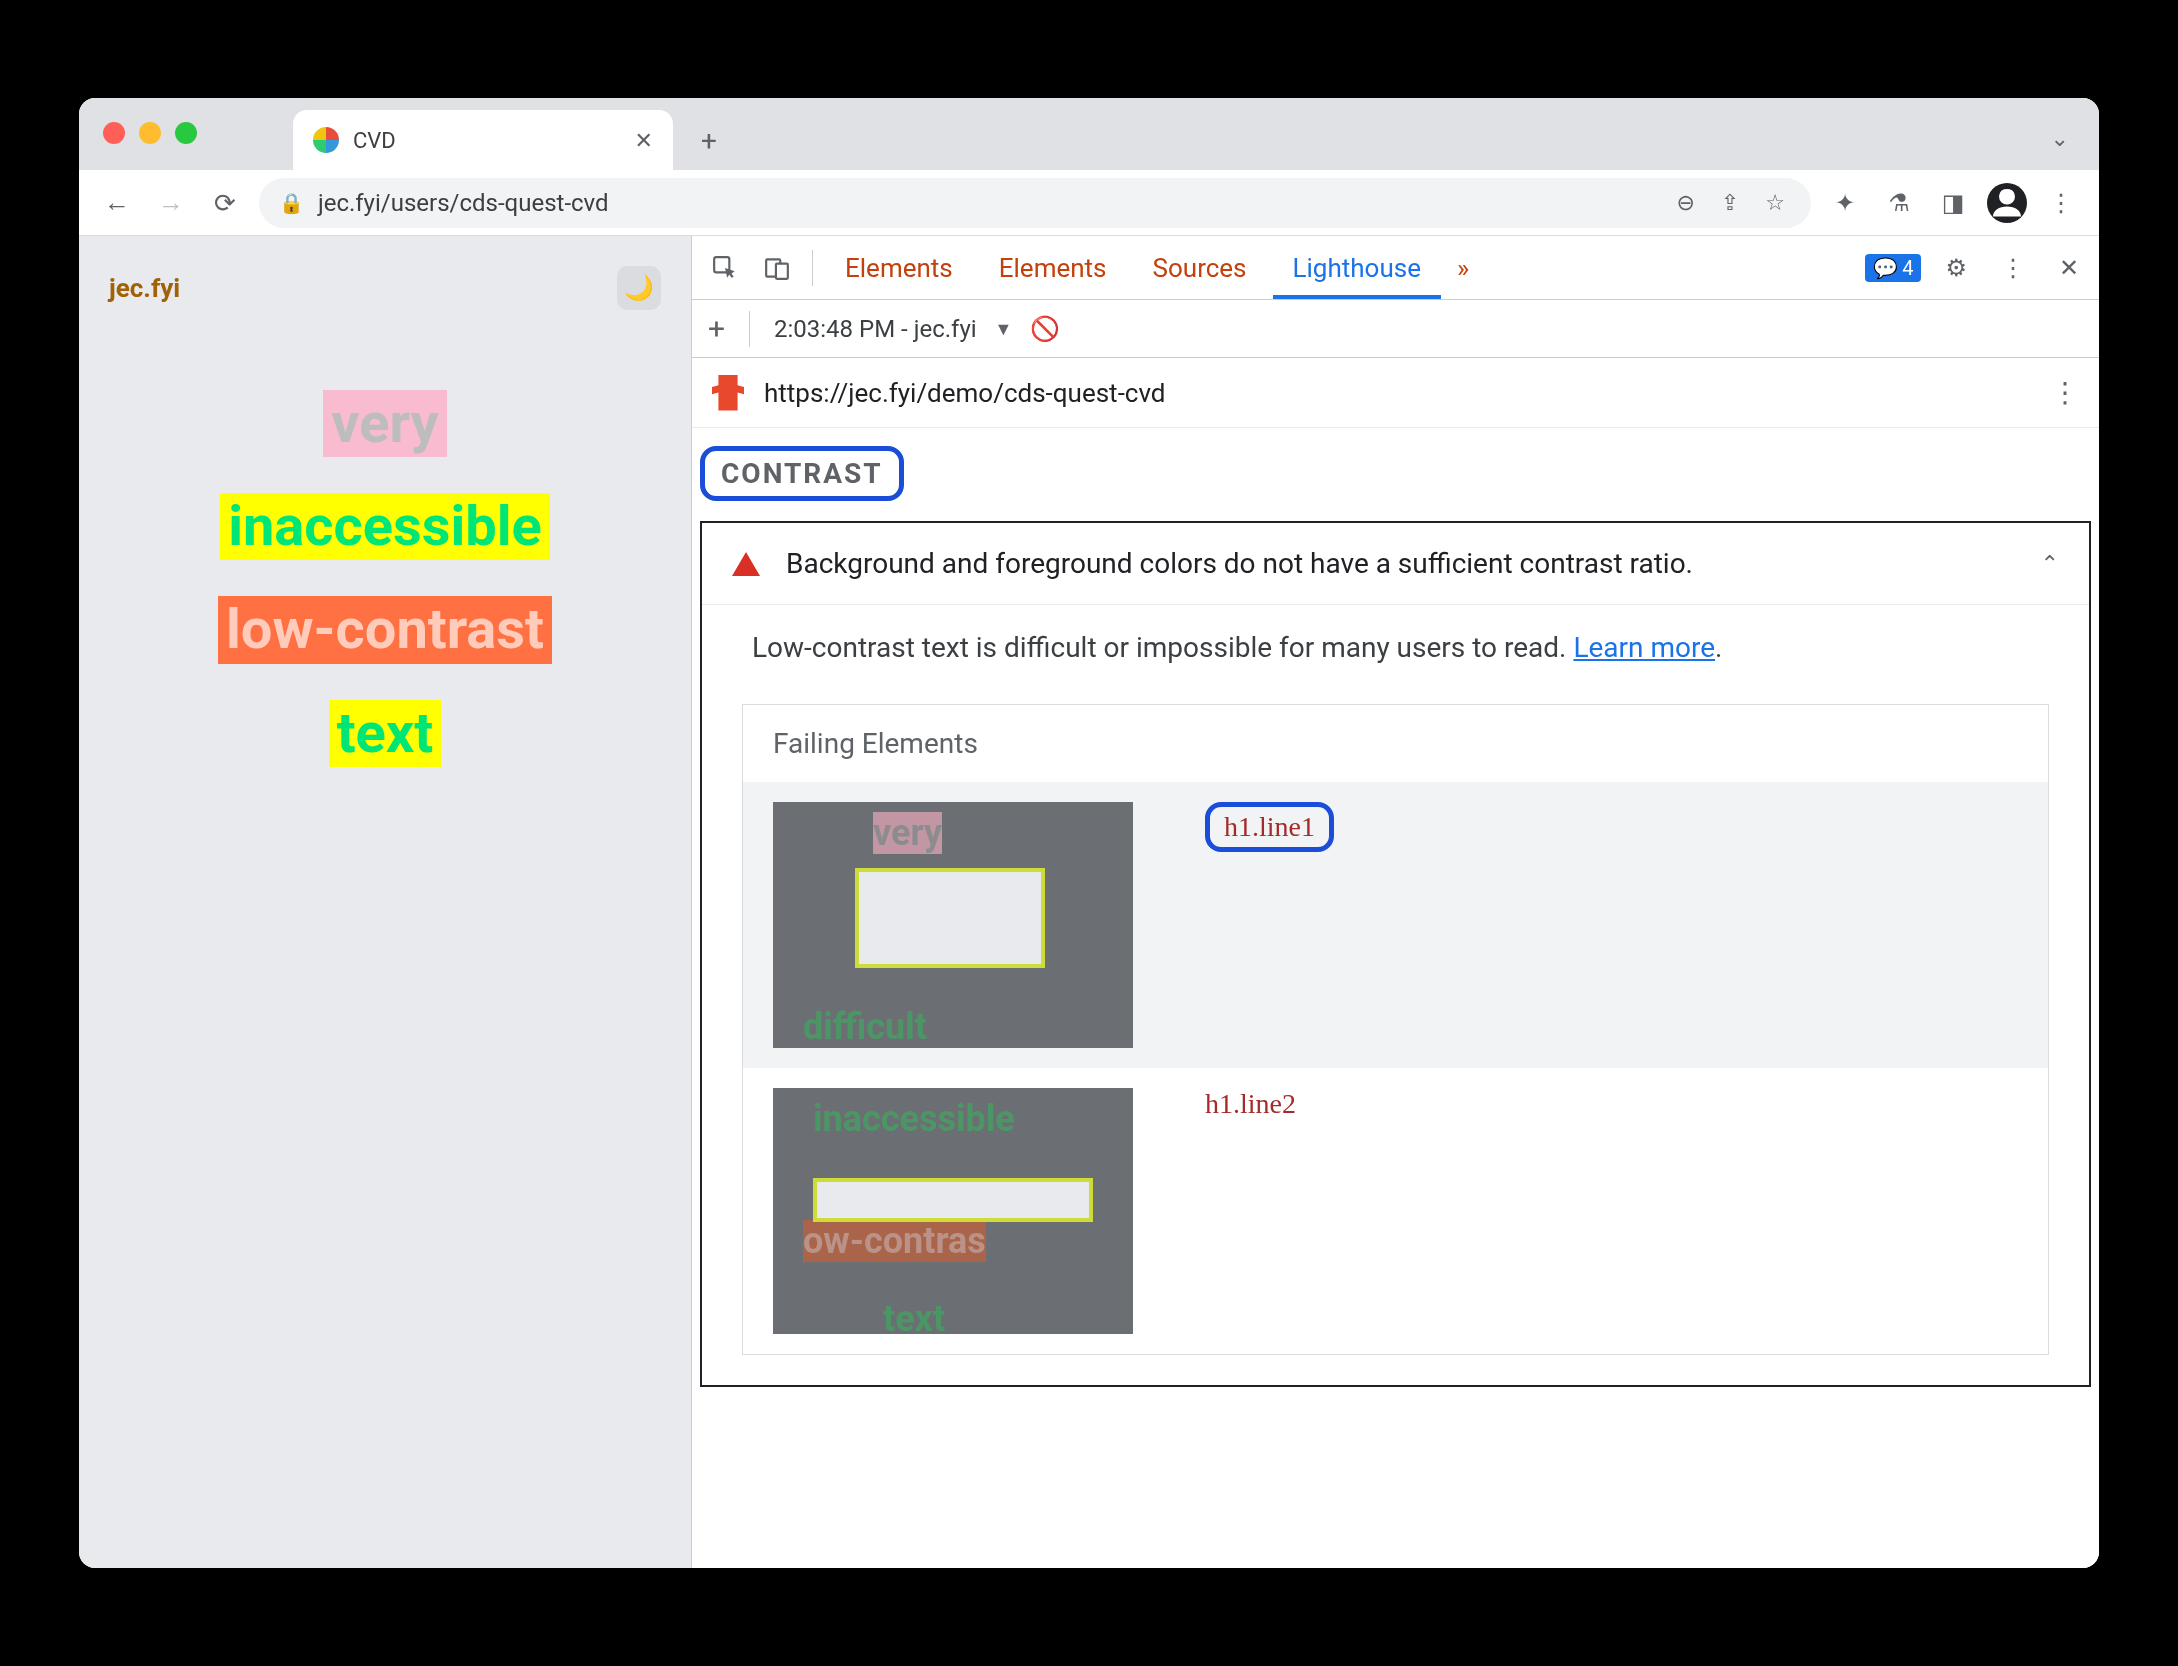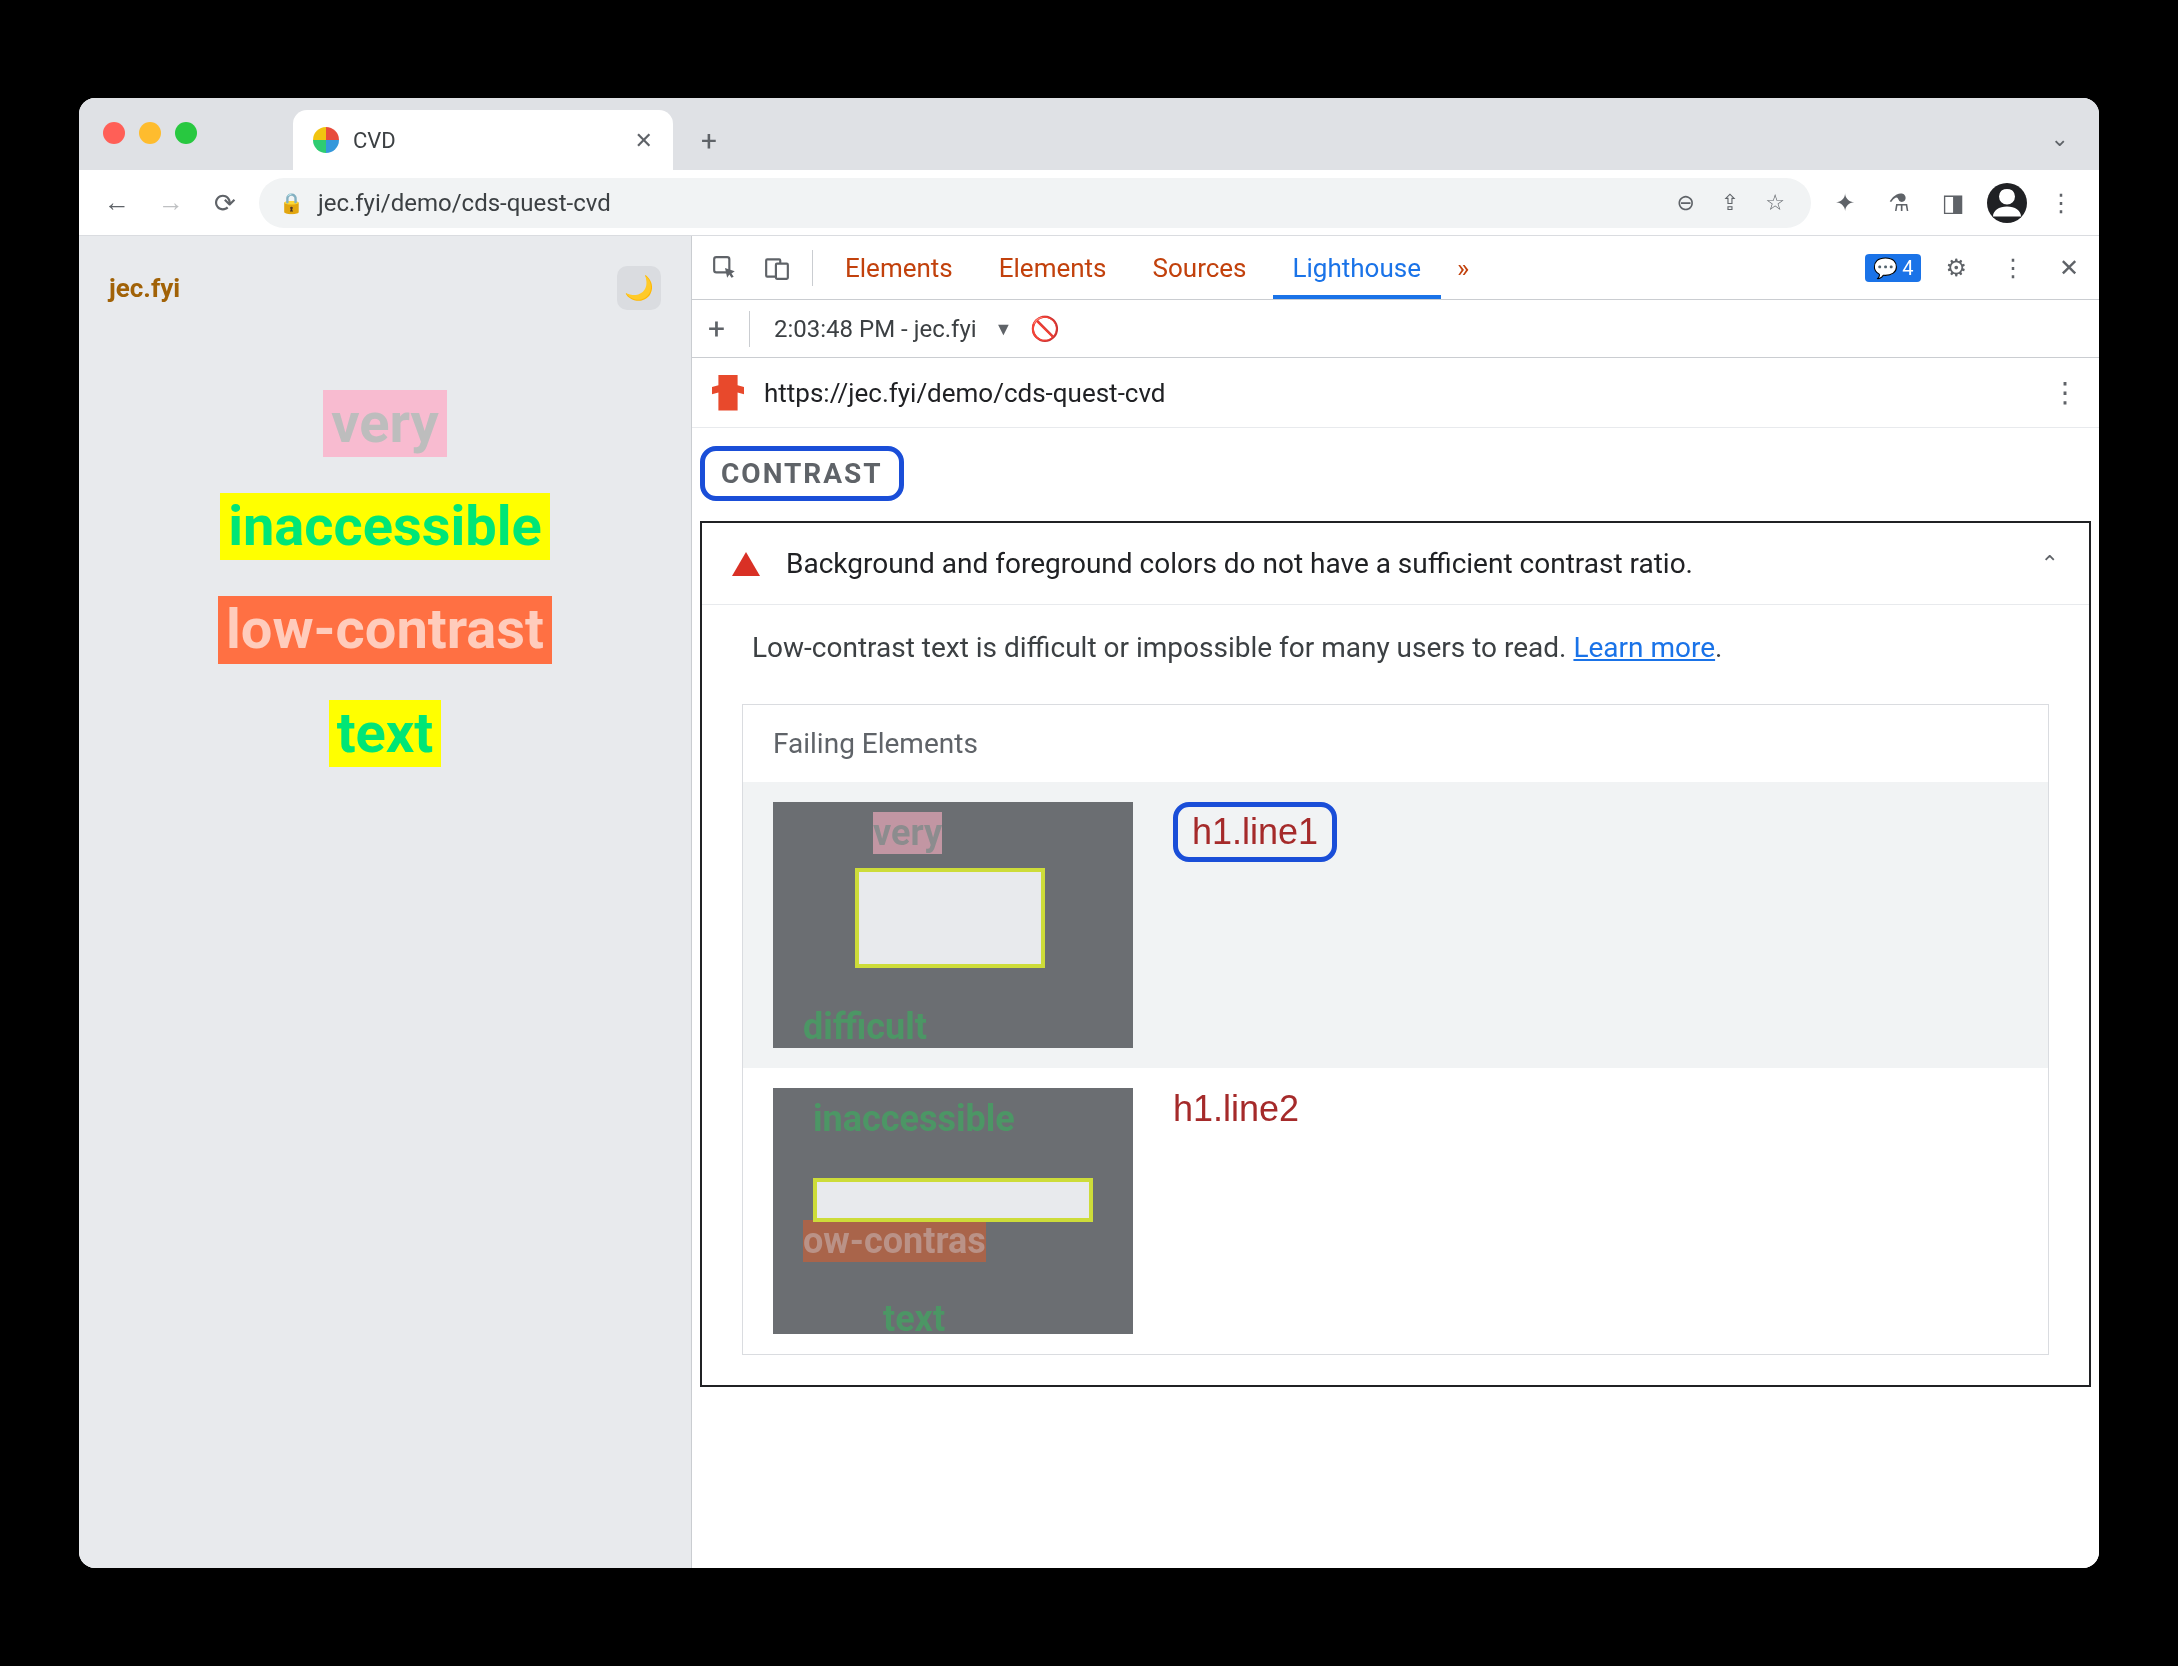--- a/index.html
+++ b/index.html
@@ -81,21 +81,21 @@
   .failing-box{margin:14px 40px 30px; border:1px solid #dadce0;}
   .failing-title{padding:22px 30px; font-size:28px; color:#5f6368;}
   .fail-row{display:flex; align-items:flex-start; gap:40px; padding:20px 30px;}
   .fail-row.hi{background:#f1f3f4;}
   .thumb{width:360px; height:246px; background:#6b6e72; position:relative; overflow:hidden;}
   .thumb .sel{position:absolute; background:#e8eaed; border:4px solid #cddc39;}
   .thumb .t1{background:#e8a8b8; color:#9a9a9a;}
   .thumb .t2{color:#3fa860;}
   .thumb .to{background:#c4603a;color:#dca290;}
   .thumb span{position:absolute; font-size:36px; font-weight:700; opacity:.7;}
-  .code-tag{font-family: Liberation Sans, sans-serif; font-size:36px; color:#a52a2a;}
+  .code-tag{font-family: Liberation Serif, serif; font-size:28px; color:#a52a2a;margin-left:32px;}
   .code-tag.boxed{border:5px solid #1a4ed8; border-radius:16px; padding:4px 14px;}
 </style>
 </head>
 <body>
 
 <div class="browser-window">
 
   <div class="titlebar">
     <div class="traffic">
       <span class="t-close"></span>
@@ -112,21 +112,21 @@
     </div>
     <div class="chev">⌄</div>
   </div>
 
   <div class="toolbar">
     <div class="nav-btn">←</div>
     <div class="nav-btn disabled">→</div>
     <div class="nav-btn">⟳</div>
     <div class="omnibox">
       <span class="lock">🔒</span>
-      <span class="url">jec.fyi/demo/cds-quest-cvd</span>
+      <span class="url">jec.fyi/users/cds-quest-cvd</span>
       <span class="ic">⊖</span>
       <span class="ic">⇪</span>
       <span class="ic">☆</span>
     </div>
     <div class="tb-icon">✦</div>
     <div class="tb-icon">⚗</div>
     <div class="tb-icon">◨</div>
     <div class="avatar"></div>
     <div class="tb-icon">⋮</div>
   </div>

